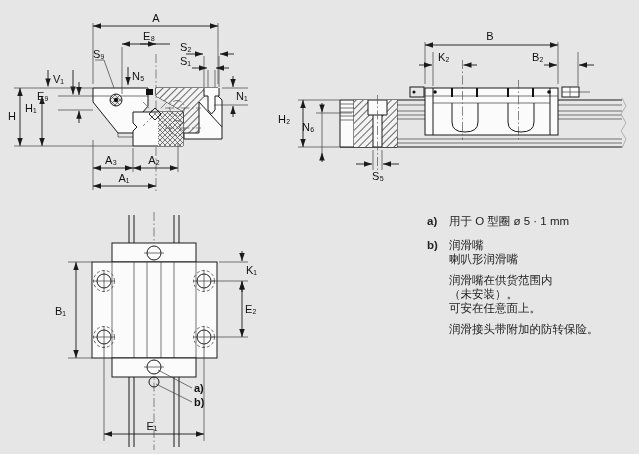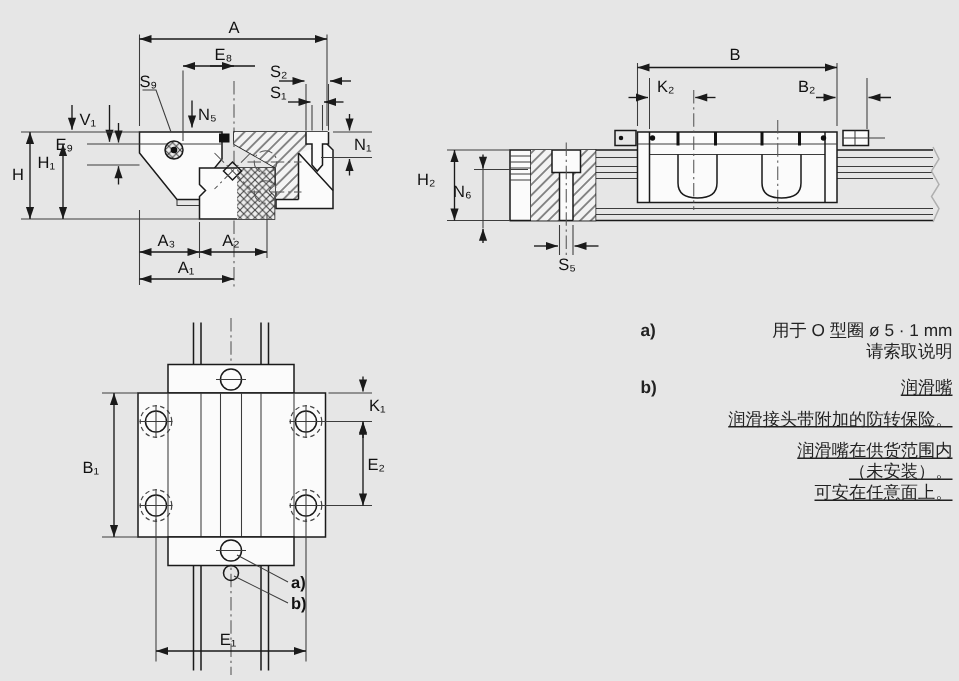--- a/index.html
+++ b/index.html
@@ -12,22 +12,22 @@
   .s{stroke:#1a1a1a;stroke-width:1;fill:none;}
   .sf{stroke:#1a1a1a;stroke-width:1;fill:#fbfbfb;}
   .t{stroke:#3c3c3c;stroke-width:.7;fill:none;}
   .d{stroke:#1a1a1a;stroke-width:.9;fill:none;}
   .cl{stroke:#555;stroke-width:.7;stroke-dasharray:9 2.5 1.5 2.5;fill:none;}
   .dc{stroke:#444;stroke-width:.8;stroke-dasharray:3 2.2;fill:none;}
   .notes{position:absolute;left:427px;top:214px;width:208px;color:#222;
          font-size:11.5px;line-height:14px;}
   .note{display:flex;gap:6px;margin-bottom:10px;}
   .nm{font-weight:bold;width:16px;flex:none;}
-  .nl{flex:1;text-align:right;}
-  .grp{margin-bottom:7px;text-decoration:underline;}
+  .nl{flex:1;}
+  .grp{margin-bottom:7px;}
   .grp:last-child{margin-bottom:0;}
 </style>
 </head>
 <body>
 
 <div id="stage">
 <svg width="639" height="454" viewBox="0 0 639 454">
   <defs>
     <marker id="ar" viewBox="0 0 10 10" refX="10" refY="5" markerWidth="10" markerHeight="8" orient="auto-start-reverse" markerUnits="userSpaceOnUse">
       <path d="M10,5 L0,1.6 L0,8.4 Z" fill="#1a1a1a"></path>
@@ -218,33 +218,33 @@
     <line class="d" x1="104" y1="434" x2="204" y2="434" marker-start="url(#ar)" marker-end="url(#ar)"></line>
     <text class="mid" x="152" y="430">E₁</text>
   </g>
 </svg>
 
   <div class="notes">
     <div class="note">
       <span class="nm">a)</span>
       <div class="nl">
         <div>用于 O 型圈 ø 5 · 1 mm</div>
-        <div>请索取说明</div>
       </div>
     </div>
     <div class="note">
       <span class="nm">b)</span>
       <div class="nl">
         <div class="grp">
           <div>润滑嘴</div>
-        </div>
-        <div class="grp">
-          <div>润滑接头带附加的防转保险。</div>
+          <div>喇叭形润滑嘴</div>
         </div>
         <div class="grp">
           <div>润滑嘴在供货范围内</div>
           <div>（未安装）。</div>
           <div>可安在任意面上。</div>
         </div>
+        <div class="grp">
+          <div>润滑接头带附加的防转保险。</div>
+        </div>
       </div>
     </div>
   </div>
 </div>
 
 </body></html>

